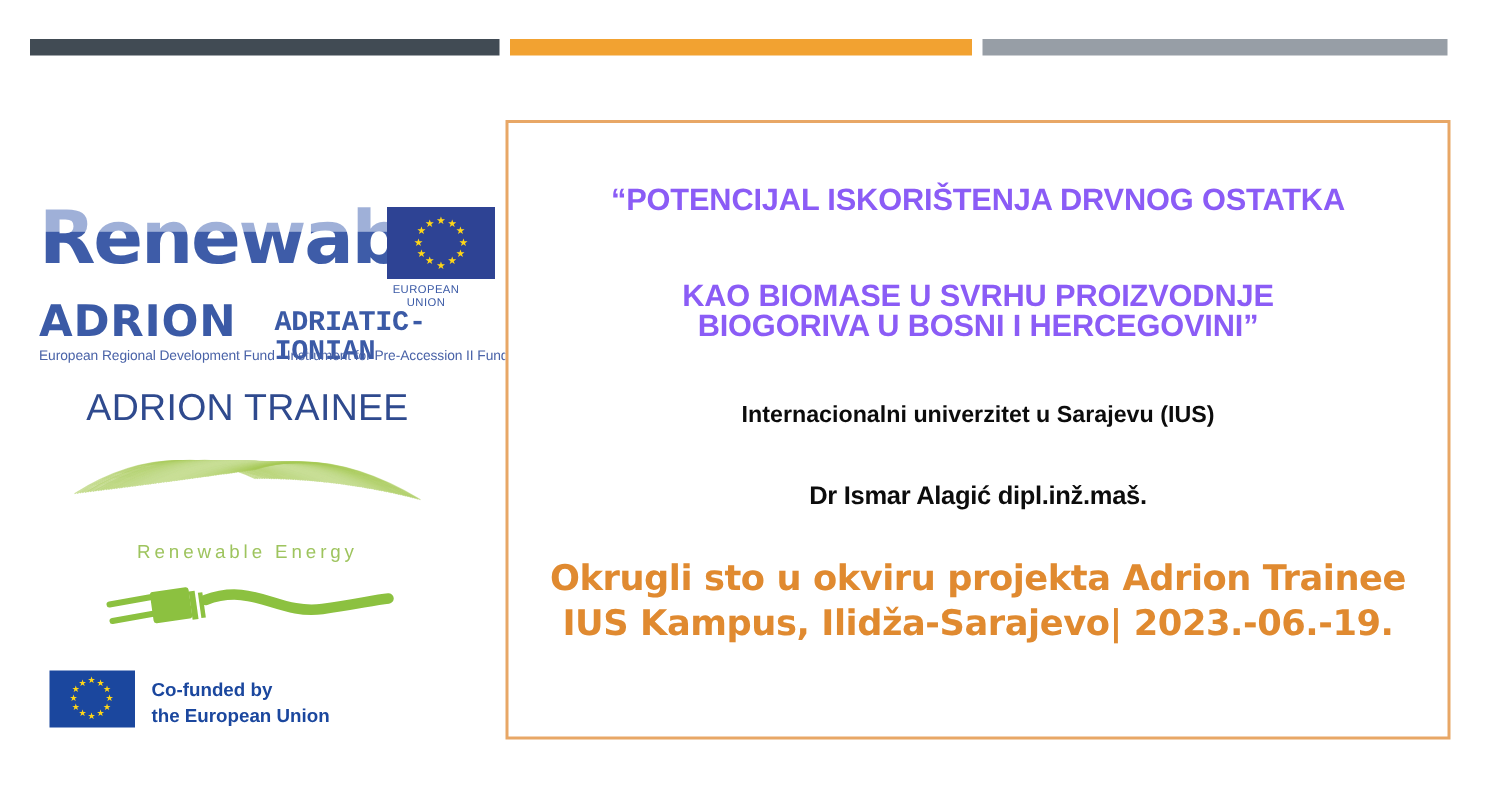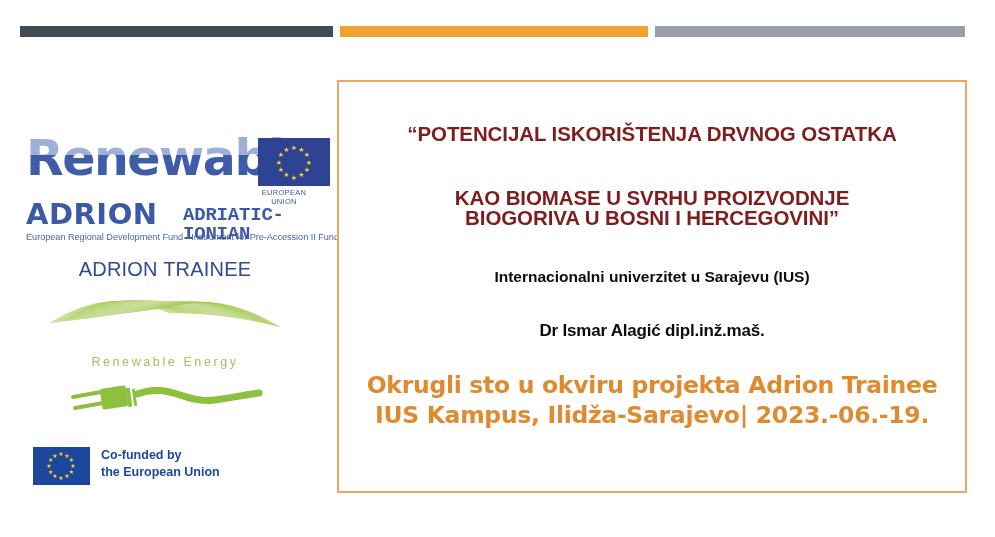--- a/index.html
+++ b/index.html
@@ -141,21 +141,21 @@
 
   
   #trainee-block {
     position: absolute;
     left: 0;
     top: 138px;
     width: 330px;
     text-align: center;
   }
   #trainee-title {
-    font-size: 20px;
+    font-size: 25px;
     color: #2f4a8e;
     letter-spacing: .2px;
     font-family: "Liberation Sans", sans-serif;
   }
   #trainee-swoosh {
     display: block;
     margin: 2px auto 0 auto;
   }
   #trainee-tagline {
     margin-top: 14px;
@@ -169,21 +169,21 @@
     display: block;
     margin: 6px auto 0 auto;
   }
 
   
   #cofunded-lockup {
     position: absolute;
     left: 33px;
     top: 327px;
     display: flex;
-    align-items: flex-start;
+    align-items: flex-end;
     gap: 11px;
   }
   #cofunded-flag {
     width: 57px;
     height: 38px;
     background: #1b479e;
     position: relative;
     flex: none;
   }
   #cofunded-flag .star {
@@ -212,21 +212,21 @@
     height: 413px;
     border: 2px solid #e8a766;
     background: #ffffff;
     box-sizing: border-box;
     padding: 22px 26px 0 26px;
   }
   .title-line {
     text-align: center;
     font-size: 20.5px;
     font-weight: bold;
-    color: #7f1d1d;
+    color: #8b5cf6;
     letter-spacing: -.1px;
     line-height: 1;
     font-family: "Liberation Sans", sans-serif;
   }
   #title-line-1 { margin-top: 20px; }
   #title-line-2 { margin-top: 43px; }
   #title-line-3 { }
   #institution {
     text-align: center;
     margin-top: 40px;

